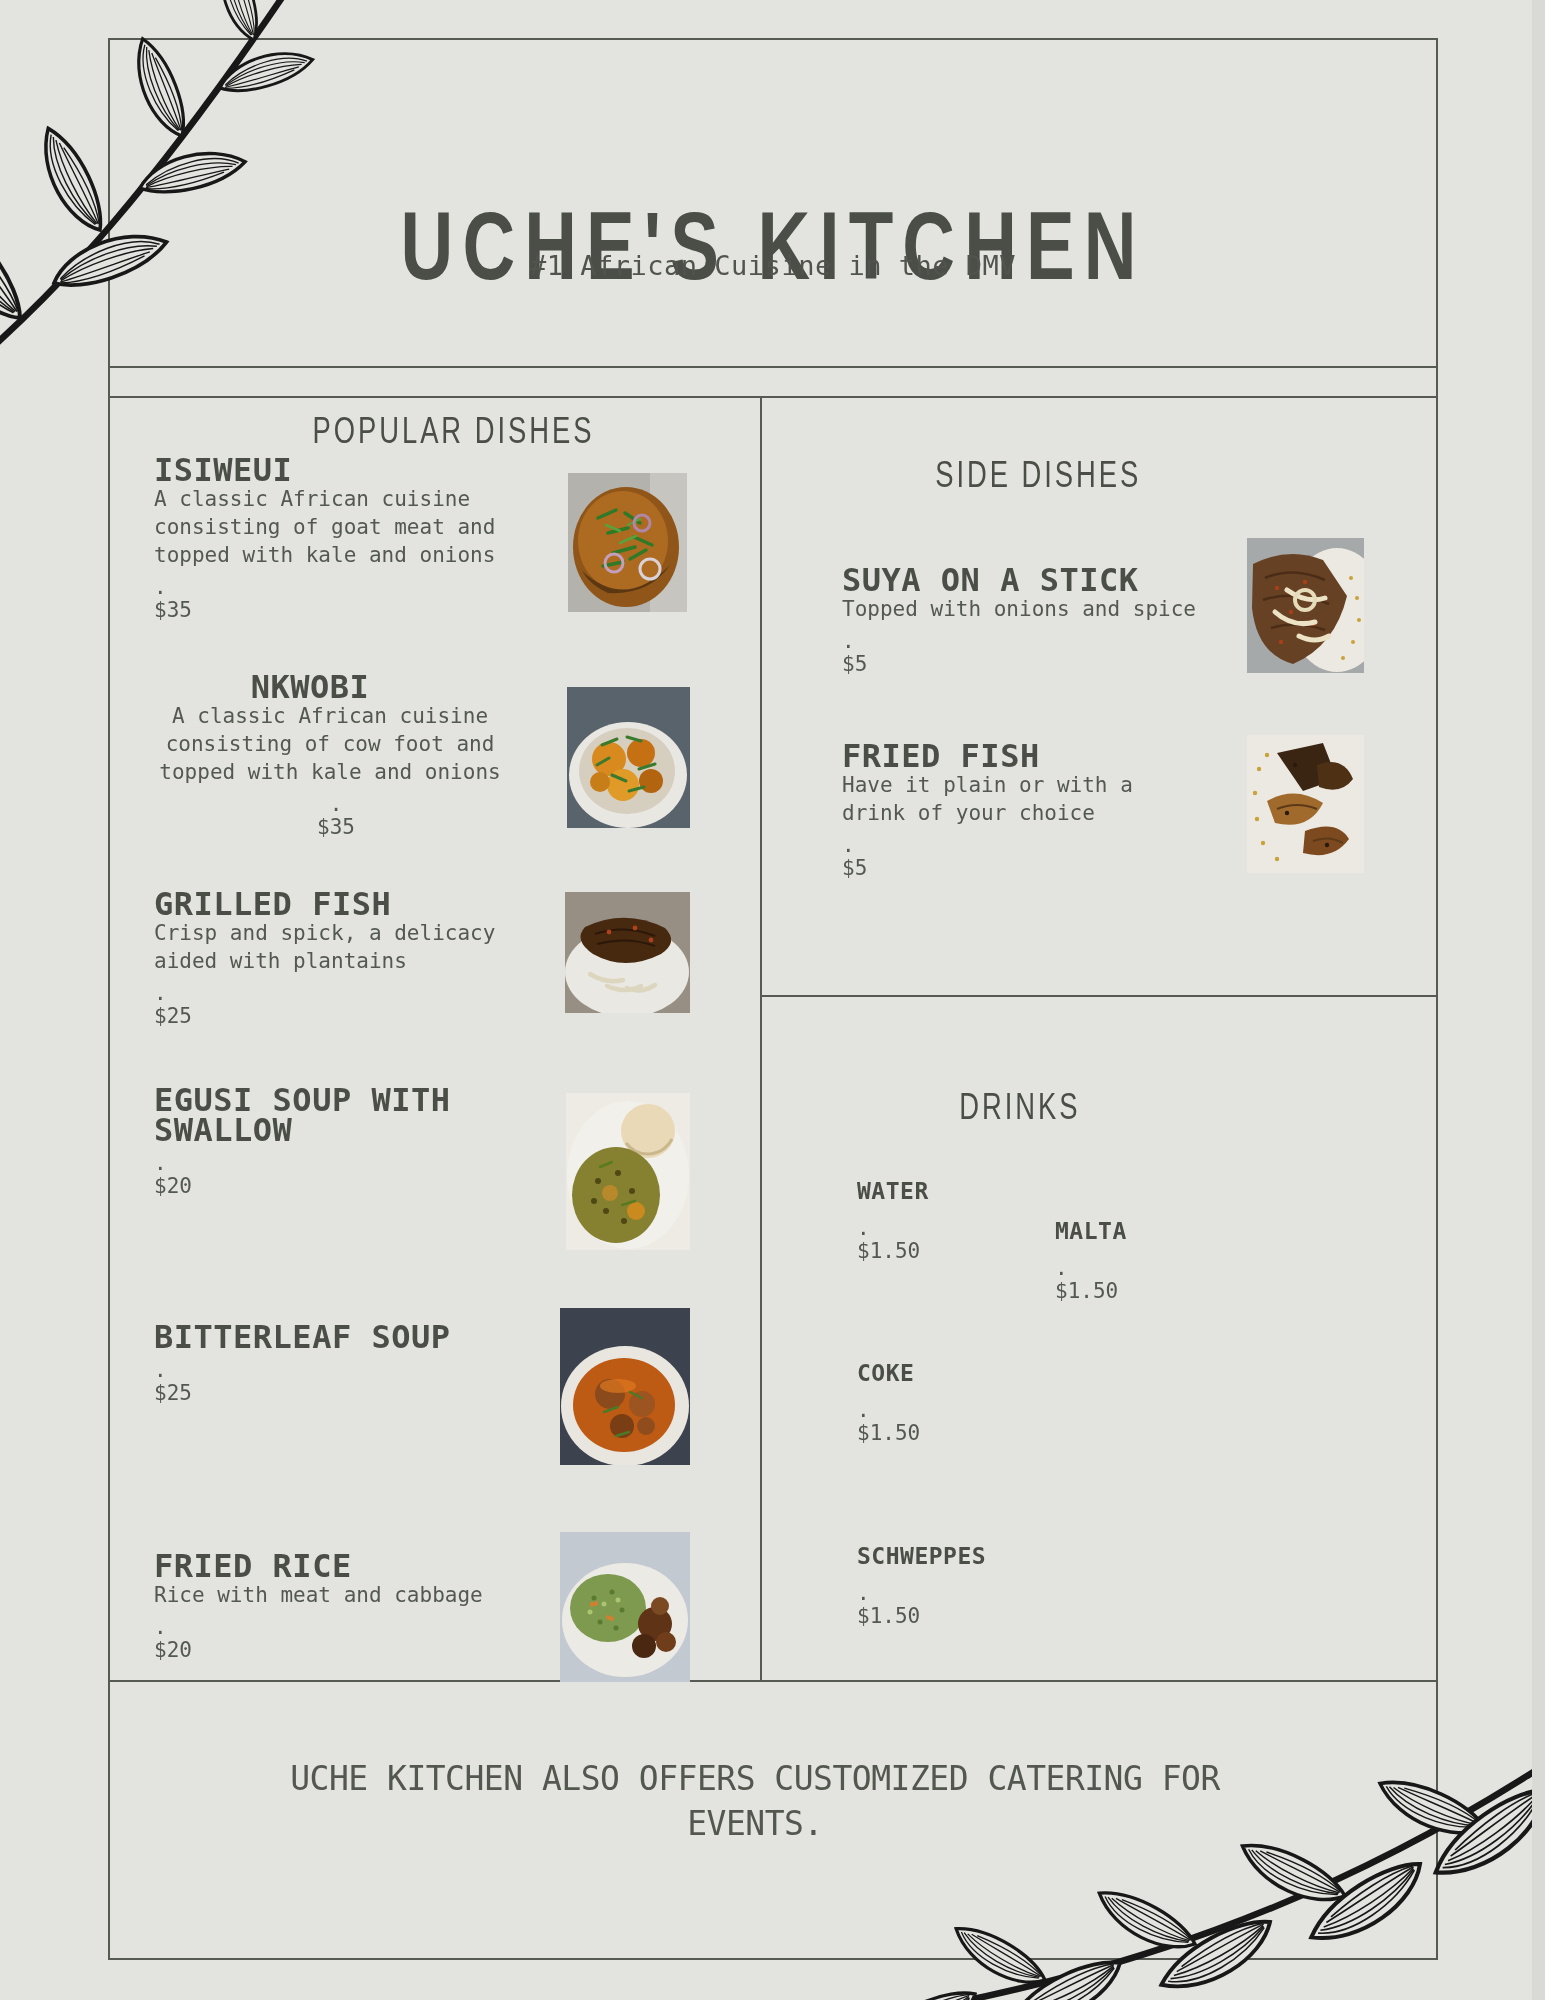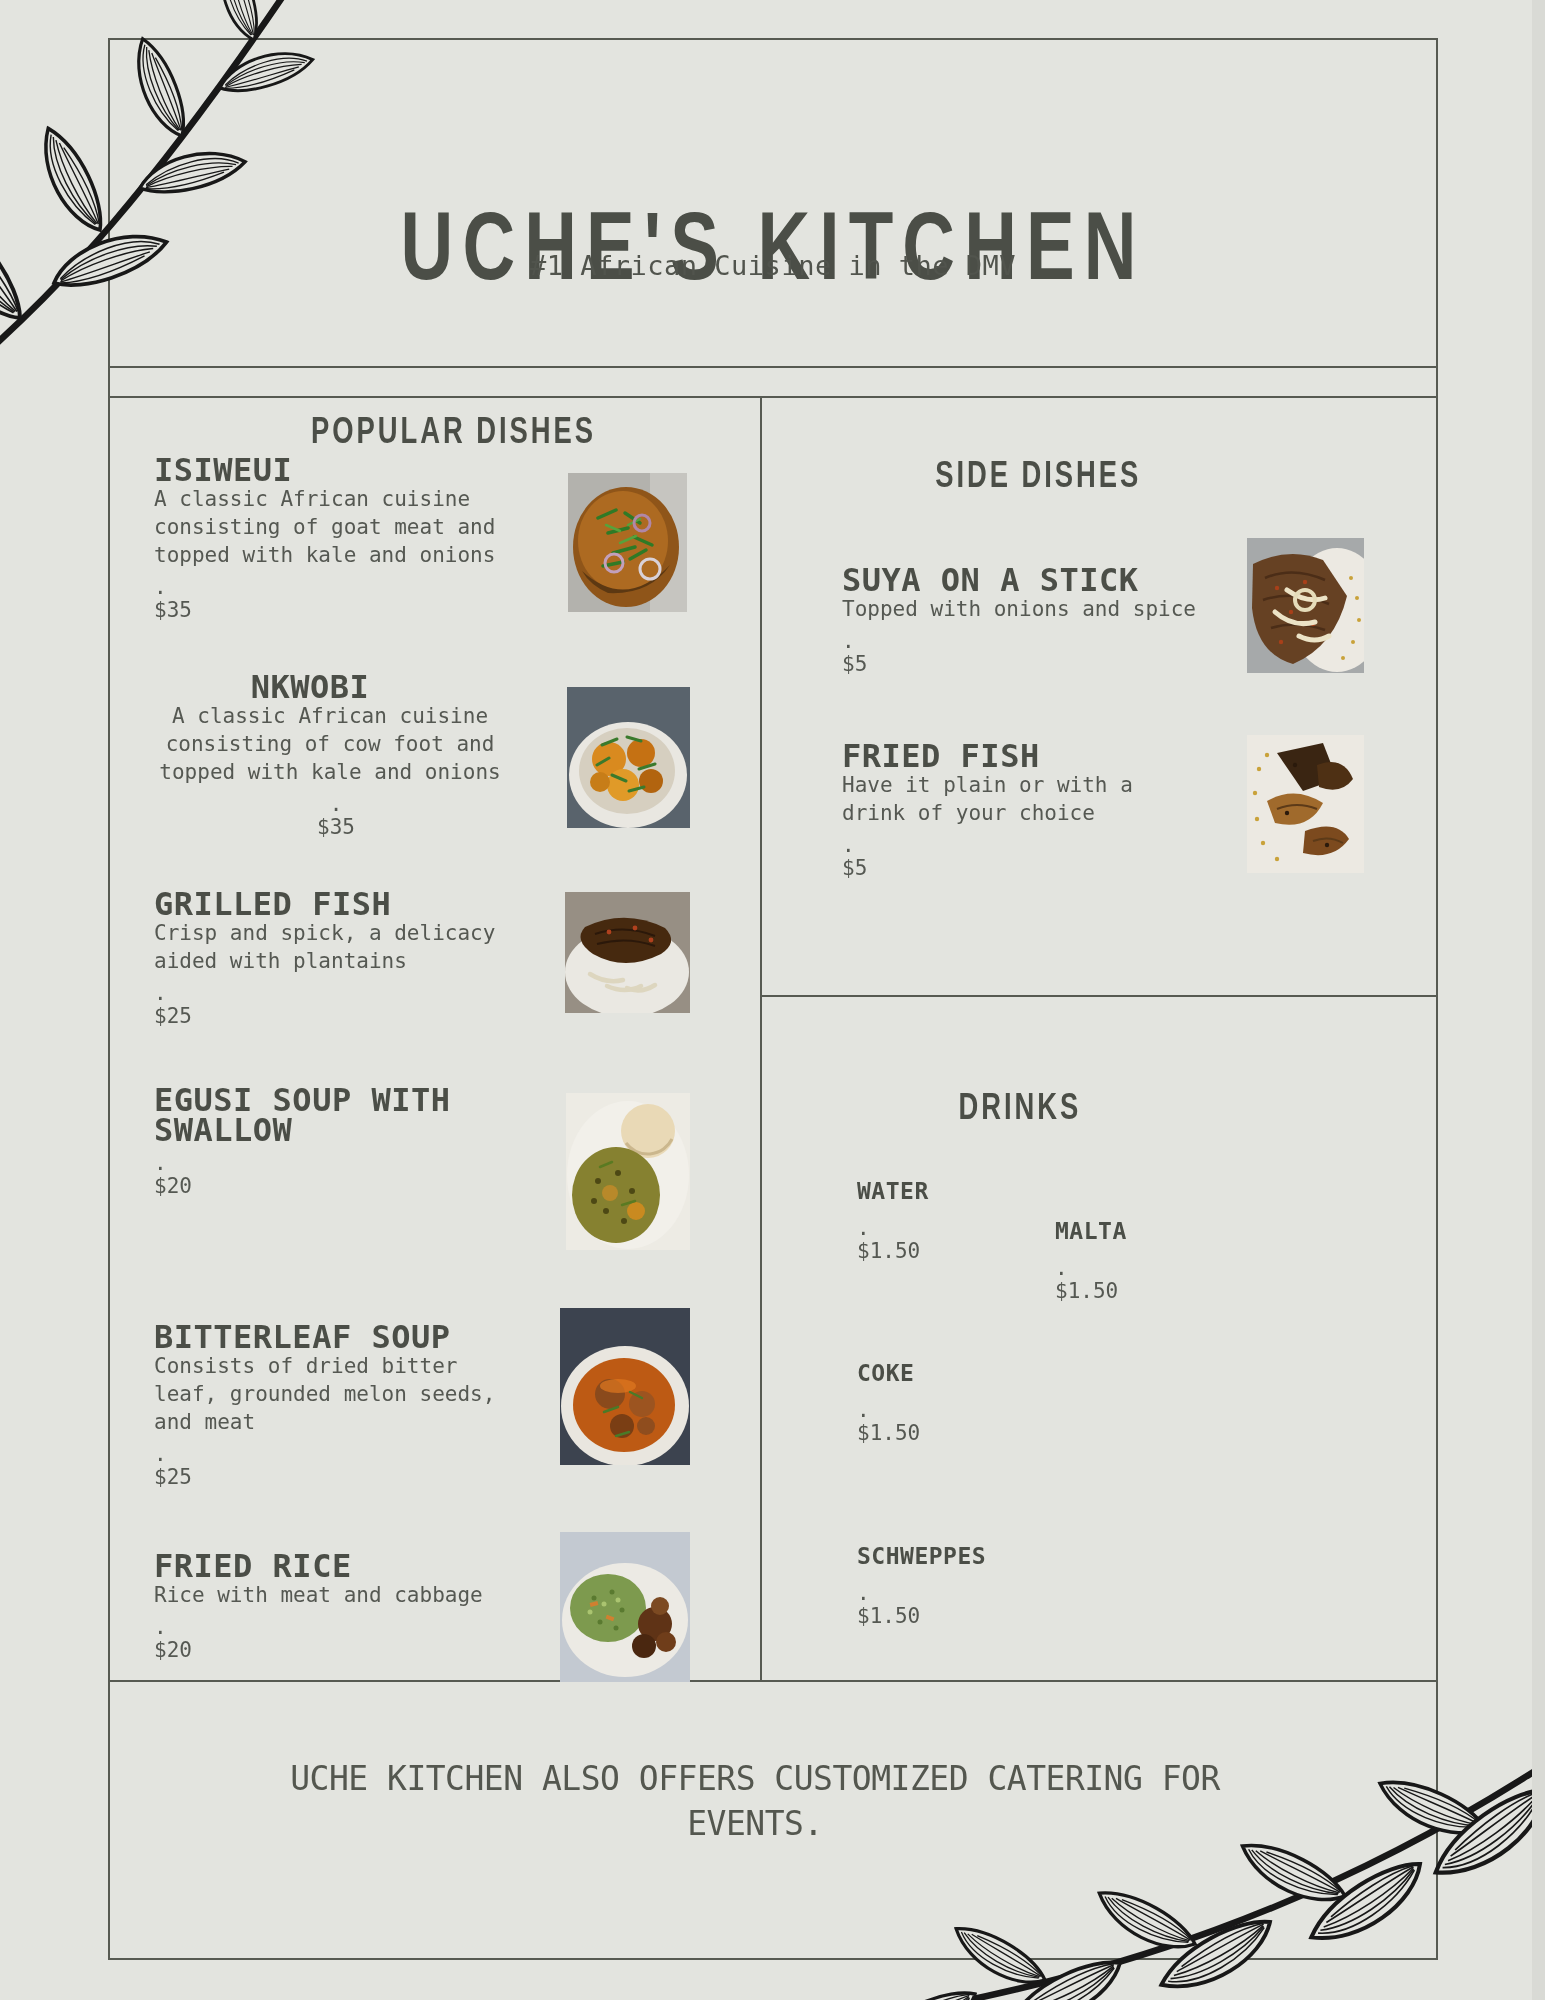--- a/index.html
+++ b/index.html
@@ -15,21 +15,21 @@
   .hrule-right{position:absolute;left:762px;top:995px;width:676px;height:2px;background:#575a52;}
   .hrule-bottom{position:absolute;left:108px;top:1680px;width:1330px;height:2px;background:#575a52;}
   
   .title{position:absolute;left:108px;top:134px;width:1330px;text-align:center;
          font-family:"Liberation Sans",sans-serif;font-weight:bold;font-size:96px;
          color:#4b4e47;line-height:1;}
   .title span{display:inline-block;letter-spacing:12px;transform:scaleX(0.76);transform-origin:center;}
   .subtitle{position:absolute;left:108px;top:250px;width:1330px;text-align:center;
             font-size:27px;letter-spacing:0.5px;color:#51544d;}
   
-  .sec-head{position:absolute;font-family:"Liberation Sans",sans-serif;font-weight:bold;
+  .sec-head{position:absolute;font-family:"Liberation Sans",sans-serif;font-weight:normal;
             font-size:37px;color:#4b4e47;text-align:center;line-height:1;}
   .sec-head span{display:inline-block;letter-spacing:4px;transform:scaleX(0.74);transform-origin:center;}
   
   .item{position:absolute;width:364px;}
   .item h3{margin:0;font-size:32px;font-weight:bold;line-height:30px;letter-spacing:0.5px;
            color:#4b4e47;max-width:312px;font-family:"DejaVu Sans Mono",monospace;}
   .item .desc{margin:0;font-size:21px;line-height:28px;color:#555852;max-width:352px;}
   .item .dot{font-size:21px;line-height:16px;margin-top:10px;color:#555852;}
   .item .price{font-size:21px;line-height:30px;color:#555852;}
   .drink{position:absolute;width:240px;}
@@ -84,21 +84,20 @@
     <div class="dot">.</div>
     <div class="price">$25</div>
   </div>
   <div class="item" style="left:154px;top:1085px;">
     <h3>EGUSI SOUP WITH SWALLOW</h3>
     <div class="dot">.</div>
     <div class="price">$20</div>
   </div>
   <div class="item" style="left:154px;top:1322px;">
     <h3>BITTERLEAF SOUP</h3>
-    <p class="desc">Consists of dried bitter leaf, grounded melon seeds, and meat</p>
     <div class="dot">.</div>
     <div class="price">$25</div>
   </div>
   <div class="item" style="left:154px;top:1551px;">
     <h3>FRIED RICE</h3>
     <p class="desc">Rice with meat and cabbage</p>
     <div class="dot">.</div>
     <div class="price">$20</div>
   </div>
 

